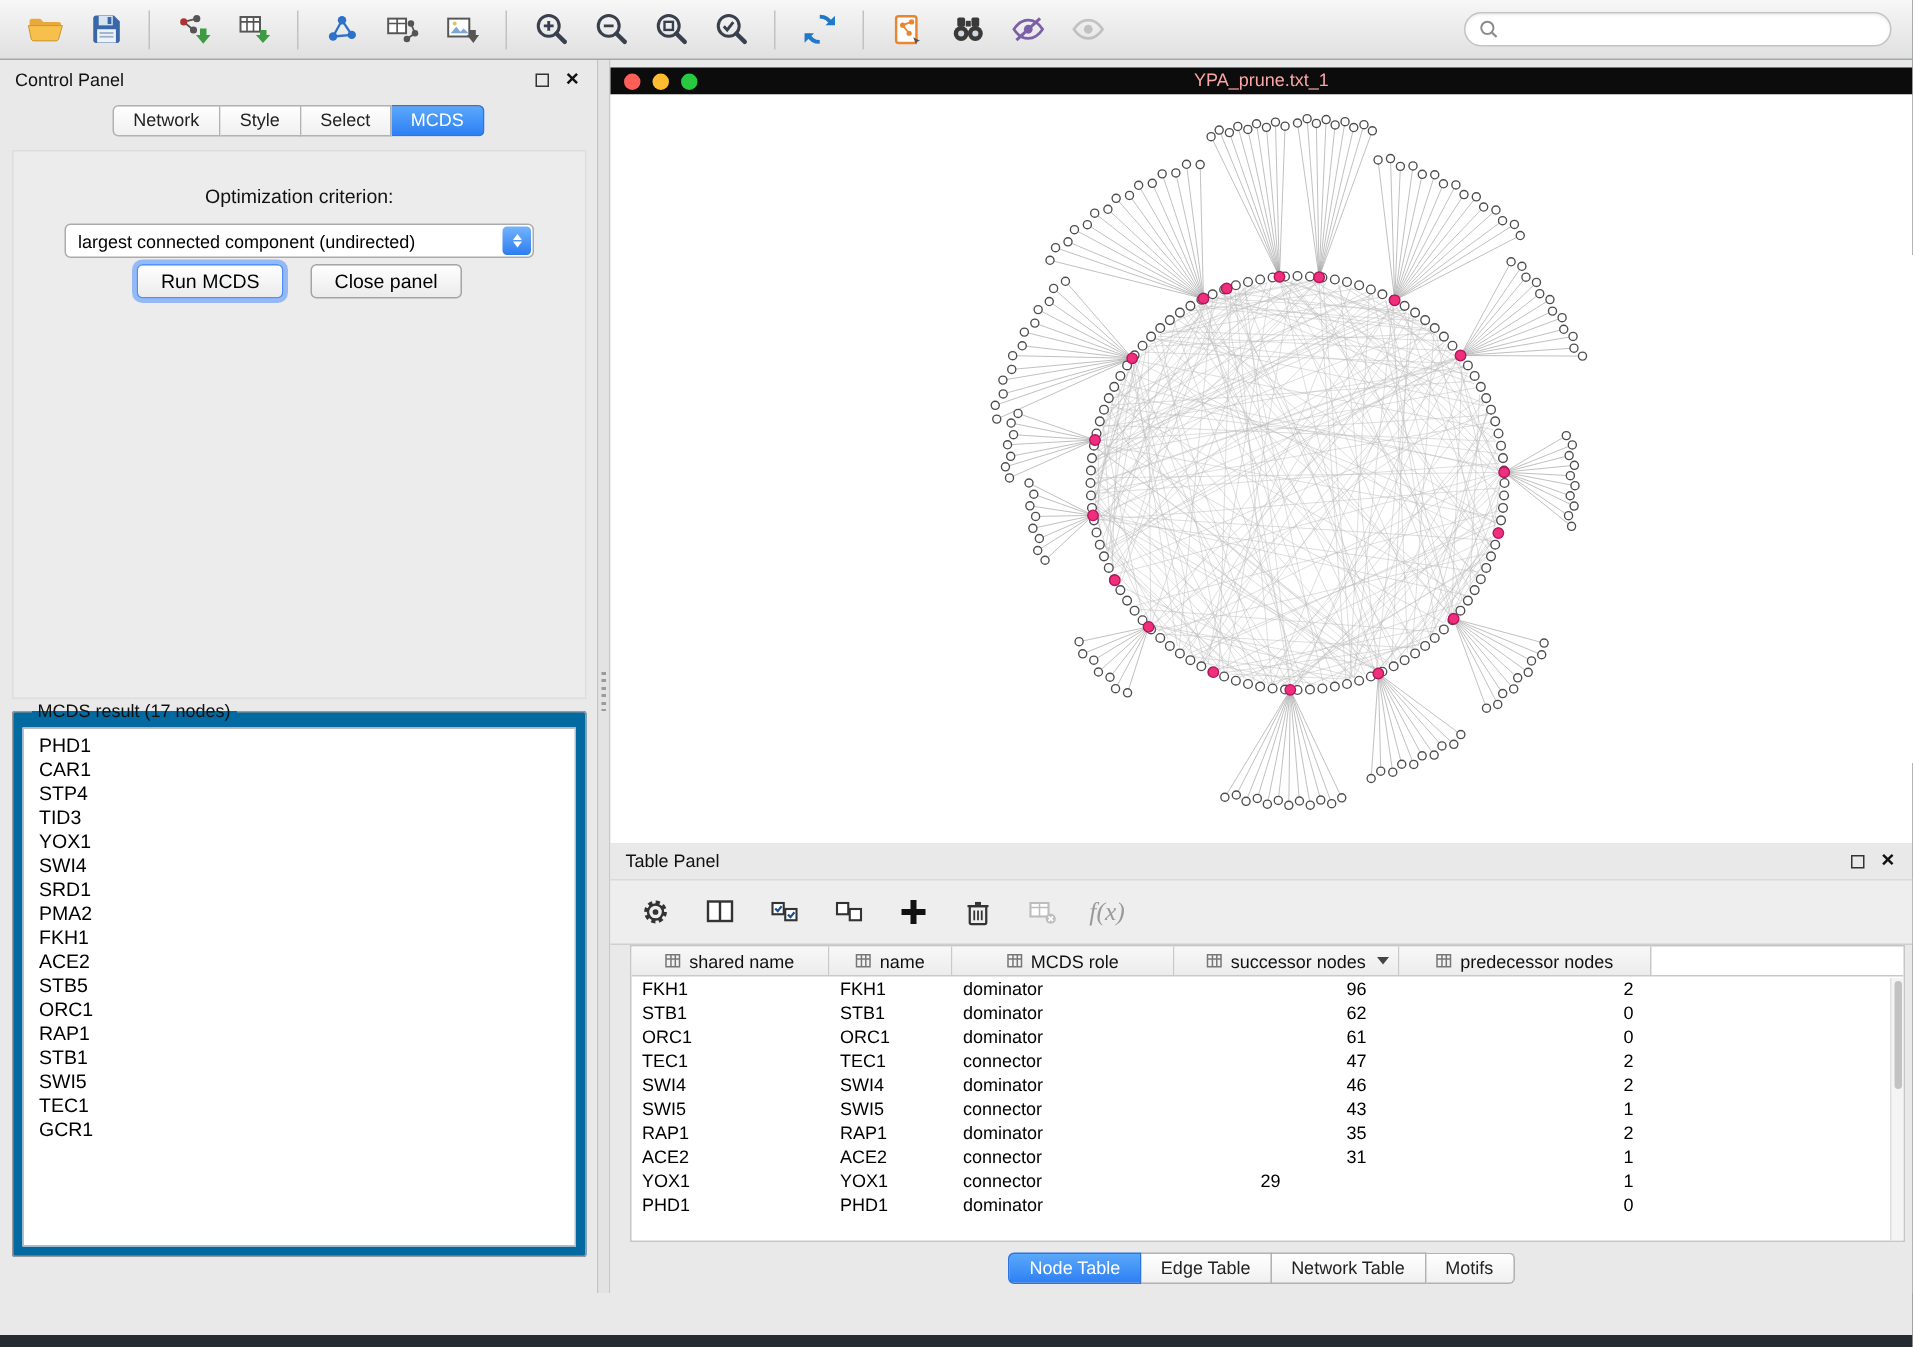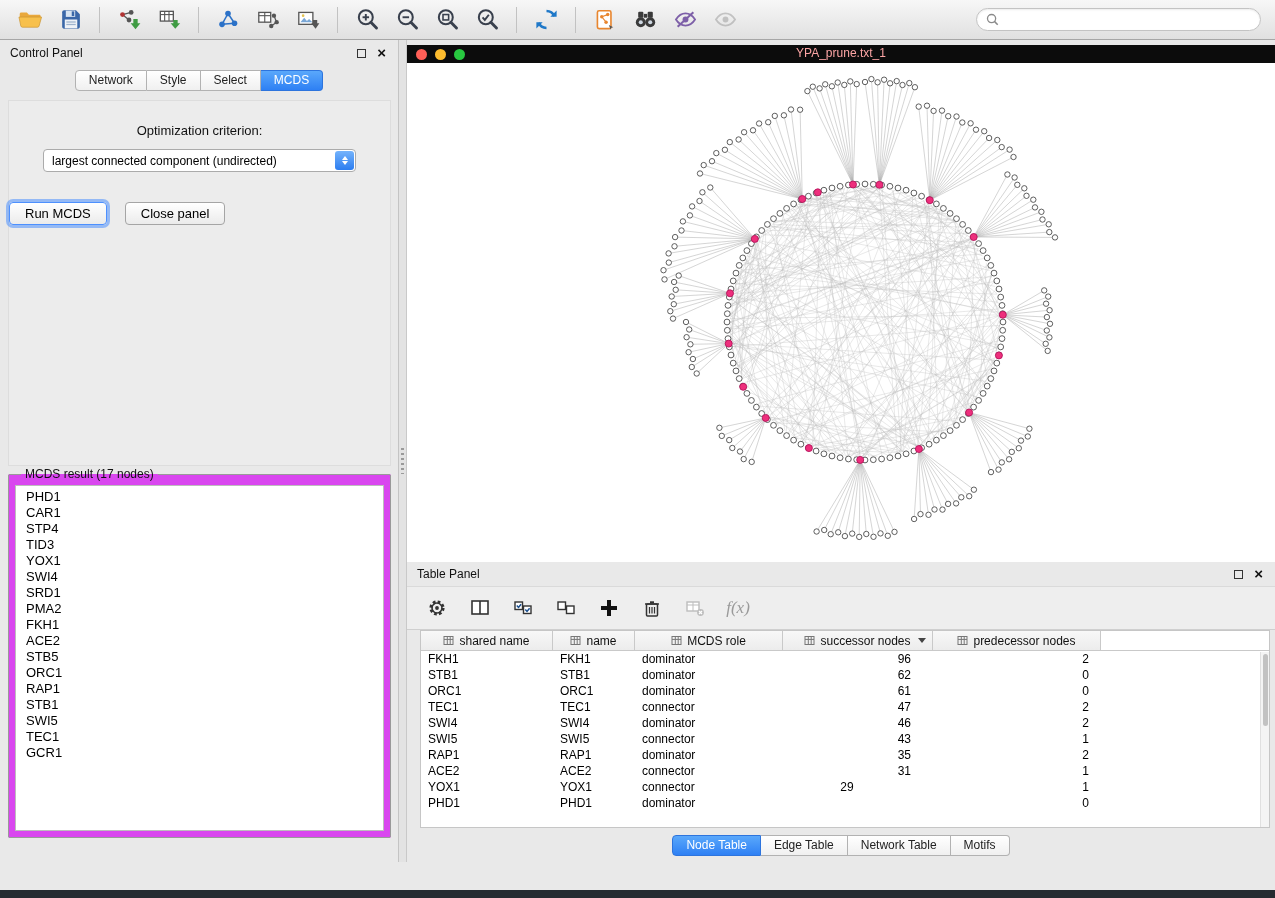--- a/index.html
+++ b/index.html
@@ -36,26 +36,26 @@
   .seg:last-child{border-radius:0 4px 4px 0}
   .seg.active{background:linear-gradient(#5aa8fb,#2e80f4);border-color:#2d74dd;color:#fff}
   .mcds-panel{position:absolute;top:60px;left:8px;width:383px;height:366px;background:#ececec;border:1px solid #dddddd}
   .opt-label{text-align:center;margin-top:22px;font-size:13px;color:#111}
   .combo{margin:11px auto 0;width:313px;height:23px;background:#fff;border:1px solid #ababab;border-radius:4px;
     display:flex;align-items:center;font-size:12px;padding-left:8px;position:relative;cursor:pointer}
   .combo-btn{position:absolute;right:1px;top:1px;width:19px;height:19px;border-radius:3px;
     background:linear-gradient(#74b3fc,#2c7df0);display:flex;flex-direction:column;align-items:center;justify-content:center;gap:1px}
   .tri-up{width:0;height:0;border-left:3.5px solid transparent;border-right:3.5px solid transparent;border-bottom:4px solid #fff}
   .tri-down{width:0;height:0;border-left:3.5px solid transparent;border-right:3.5px solid transparent;border-top:4px solid #fff}
-  .btn-row{display:flex;gap:18px;margin-top:30px}
+  .btn-row{display:flex;justify-content:center;gap:18px;margin-top:4px}
   .btn{height:23px;padding:0 15px;font-size:13px;background:linear-gradient(#ffffff,#ebebeb);
     border:1px solid #a5a5a5;border-radius:4px;cursor:pointer;font-family:"Liberation Sans",sans-serif}
   .btn.focus{box-shadow:0 0 0 3px rgba(77,144,254,.55);border-color:#4d90fe}
   .result-fieldset{position:absolute;top:427px;left:8px;width:383px;height:371px;border:1px solid #999;
-    border-radius:2px;padding:4px 6px 6px;min-inline-size:0;background:#d946ef}
+    border-radius:2px;padding:4px 6px 6px;min-inline-size:0;background:#0369a1}
   .result-fieldset legend{font-size:12px;padding:0 4px;margin-left:6px;color:#111}
   .result-list{width:100%;height:346px;background:#fff;border:1px solid #bdbdbd;overflow:hidden;padding:3px 0}
   .mcds-item{font-size:13px;line-height:16px;padding-left:10px;color:#000}
 
   
   .net-window{position:absolute;top:5px;left:0;width:868px;height:517px}
   .net-title{height:18px;background:#0c0c0c;color:#fca5a5;font-size:12px;text-align:center;line-height:17px;position:relative}
   .lights{position:absolute;left:9px;top:3.5px;display:flex;gap:8px}
   .light{width:11px;height:11px;border-radius:50%}
   .net-canvas{height:499px;background:#fff;position:relative;overflow:hidden}

